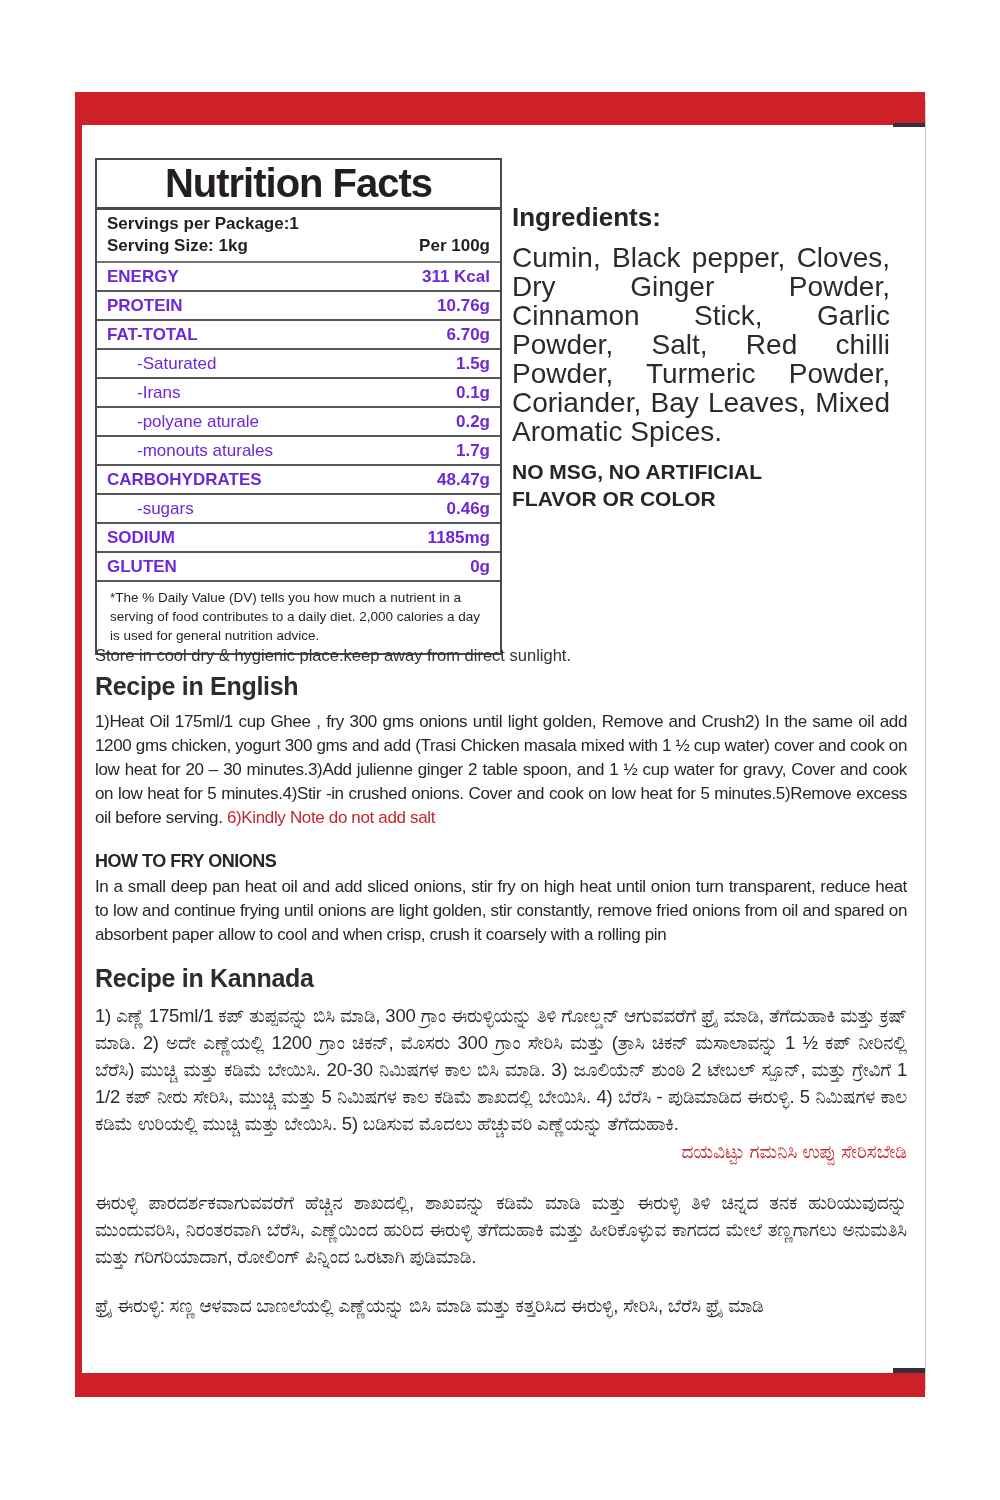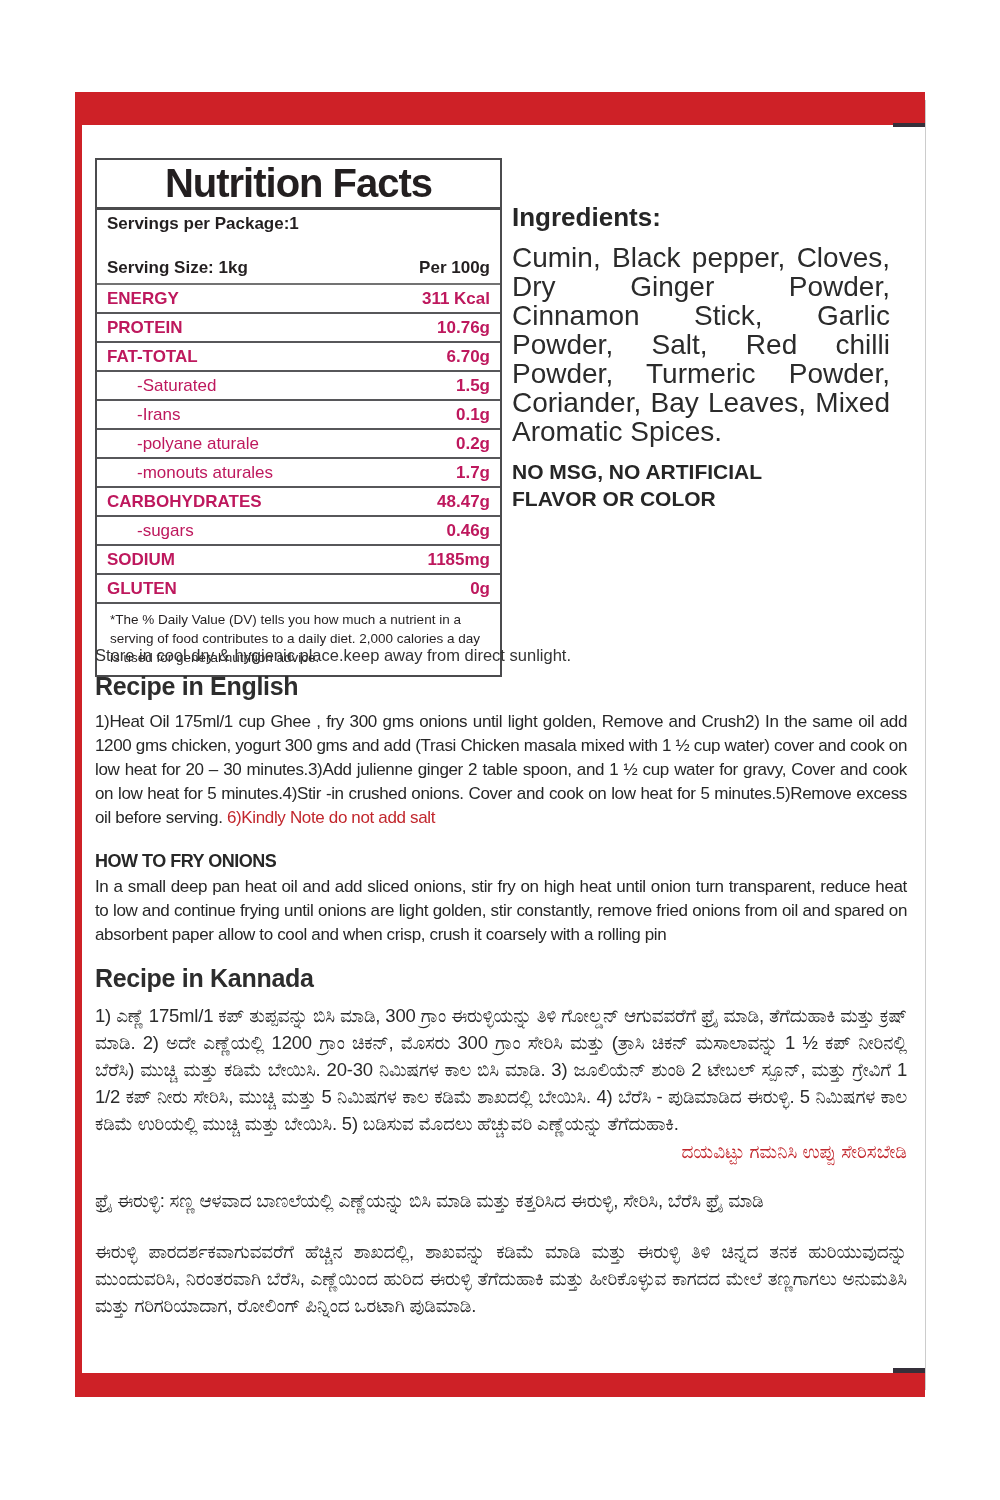--- a/index.html
+++ b/index.html
@@ -22,25 +22,25 @@
   }
   .ntitle{
     height:47px;line-height:47px;text-align:center;
     font-size:40px;font-weight:bold;letter-spacing:-1px;color:#231f20;
     border-bottom:3px solid #4b4b4d;
   }
   .nserving{
     padding:3px 10px 4px 10px;border-bottom:2px solid #737373;
     font-size:17px;font-weight:bold;line-height:22px;color:#231f20;
   }
-  .nserving .line2{display:flex;justify-content:space-between;margin-top:22px;}
+  .nserving .line2{display:flex;justify-content:space-between;}
   .nrow{
     display:flex;justify-content:space-between;align-items:center;
     height:27px;padding:0 10px;border-bottom:2px solid #57575a;
-    font-size:17px;color:#be185d;
+    font-size:17px;color:#6d28d9;
   }
   .nrow.major .nlabel{font-weight:bold;}
   .nrow.sub   .nlabel{font-weight:normal;padding-left:30px;}
   .nrow .nvalue{font-weight:bold;margin-left:25px;}
   .nfootnote{
     padding:6px 13px 8px 13px;
     font-size:13.5px;line-height:19px;color:#231f20;border-radius:32px;
   }
 
   
@@ -150,15 +150,15 @@
   <h2 class="sec-h">Recipe in English</h2>
   <p class="body-text"><span>1)Heat Oil 175ml/1 cup Ghee , fry 300 gms onions until light golden, Remove and Crush2) In the same oil add 1200 gms chicken, yogurt 300 gms  and add (Trasi Chicken masala mixed with 1 ½ cup water) cover and cook on low heat for 20 – 30 minutes.3)Add julienne ginger 2 table spoon,  and 1 ½ cup water for gravy, Cover and cook on low heat for 5 minutes.4)Stir -in crushed onions. Cover and cook on low heat for 5 minutes.5)Remove excess oil before serving. </span><span class="red-text">6)Kindly Note do not add salt</span></p>
   <h3 class="fry-h">HOW TO FRY ONIONS</h3>
   <p class="body-text">In a small deep pan heat oil and add sliced onions, stir fry on high heat until onion turn transparent, reduce heat to low and continue frying until onions are light golden, stir constantly, remove fried onions from oil and spared on absorbent paper allow to cool and when crisp, crush it coarsely with a rolling pin</p>
 </div>
 
 <div class="section sec-kannada">
   <h2 class="sec-h">Recipe in Kannada</h2>
   <p class="kn-text">1) ಎಣ್ಣೆ 175ml/1 ಕಪ್ ತುಪ್ಪವನ್ನು ಬಿಸಿ ಮಾಡಿ, 300 ಗ್ರಾಂ ಈರುಳ್ಳಿಯನ್ನು ತಿಳಿ ಗೋಲ್ಡನ್ ಆಗುವವರೆಗೆ ಫ್ರೈ ಮಾಡಿ, ತೆಗೆದುಹಾಕಿ ಮತ್ತು ಕ್ರಷ್ ಮಾಡಿ. 2) ಅದೇ ಎಣ್ಣೆಯಲ್ಲಿ 1200 ಗ್ರಾಂ ಚಿಕನ್, ಮೊಸರು 300 ಗ್ರಾಂ ಸೇರಿಸಿ ಮತ್ತು (ತ್ರಾಸಿ ಚಿಕನ್ ಮಸಾಲಾವನ್ನು 1 ½ ಕಪ್ ನೀರಿನಲ್ಲಿ ಬೆರೆಸಿ) ಮುಚ್ಚಿ ಮತ್ತು ಕಡಿಮೆ ಬೇಯಿಸಿ. 20-30 ನಿಮಿಷಗಳ ಕಾಲ ಬಿಸಿ ಮಾಡಿ. 3) ಜೂಲಿಯೆನ್ ಶುಂಠಿ 2 ಟೇಬಲ್ ಸ್ಪೂನ್, ಮತ್ತು ಗ್ರೇವಿಗೆ 1 1/2 ಕಪ್ ನೀರು ಸೇರಿಸಿ, ಮುಚ್ಚಿ ಮತ್ತು 5 ನಿಮಿಷಗಳ ಕಾಲ ಕಡಿಮೆ ಶಾಖದಲ್ಲಿ ಬೇಯಿಸಿ. 4) ಬೆರೆಸಿ - ಪುಡಿಮಾಡಿದ ಈರುಳ್ಳಿ. 5 ನಿಮಿಷಗಳ ಕಾಲ ಕಡಿಮೆ ಉರಿಯಲ್ಲಿ ಮುಚ್ಚಿ ಮತ್ತು ಬೇಯಿಸಿ. 5) ಬಡಿಸುವ ಮೊದಲು ಹೆಚ್ಚುವರಿ ಎಣ್ಣೆಯನ್ನು ತೆಗೆದುಹಾಕಿ.</p>
   <p class="kn-note">ದಯವಿಟ್ಟು ಗಮನಿಸಿ ಉಪ್ಪು ಸೇರಿಸಬೇಡಿ</p>
+  <p class="kn-text kn-para3">ಈರುಳ್ಳಿ ಪಾರದರ್ಶಕವಾಗುವವರೆಗೆ ಹೆಚ್ಚಿನ ಶಾಖದಲ್ಲಿ, ಶಾಖವನ್ನು ಕಡಿಮೆ ಮಾಡಿ ಮತ್ತು ಈರುಳ್ಳಿ ತಿಳಿ ಚಿನ್ನದ ತನಕ ಹುರಿಯುವುದನ್ನು ಮುಂದುವರಿಸಿ, ನಿರಂತರವಾಗಿ ಬೆರೆಸಿ, ಎಣ್ಣೆಯಿಂದ ಹುರಿದ ಈರುಳ್ಳಿ ತೆಗೆದುಹಾಕಿ ಮತ್ತು ಹೀರಿಕೊಳ್ಳುವ ಕಾಗದದ ಮೇಲೆ ತಣ್ಣಗಾಗಲು ಅನುಮತಿಸಿ ಮತ್ತು ಗರಿಗರಿಯಾದಾಗ, ರೋಲಿಂಗ್ ಪಿನ್ನಿಂದ ಒರಟಾಗಿ ಪುಡಿಮಾಡಿ.</p>
   <p class="kn-text kn-para2">ಫ್ರೈ ಈರುಳ್ಳಿ: ಸಣ್ಣ ಆಳವಾದ ಬಾಣಲೆಯಲ್ಲಿ ಎಣ್ಣೆಯನ್ನು ಬಿಸಿ ಮಾಡಿ ಮತ್ತು ಕತ್ತರಿಸಿದ ಈರುಳ್ಳಿ, ಸೇರಿಸಿ, ಬೆರೆಸಿ ಫ್ರೈ ಮಾಡಿ</p>
-  <p class="kn-text kn-para3">ಈರುಳ್ಳಿ ಪಾರದರ್ಶಕವಾಗುವವರೆಗೆ ಹೆಚ್ಚಿನ ಶಾಖದಲ್ಲಿ, ಶಾಖವನ್ನು ಕಡಿಮೆ ಮಾಡಿ ಮತ್ತು ಈರುಳ್ಳಿ ತಿಳಿ ಚಿನ್ನದ ತನಕ ಹುರಿಯುವುದನ್ನು ಮುಂದುವರಿಸಿ, ನಿರಂತರವಾಗಿ ಬೆರೆಸಿ, ಎಣ್ಣೆಯಿಂದ ಹುರಿದ ಈರುಳ್ಳಿ ತೆಗೆದುಹಾಕಿ ಮತ್ತು ಹೀರಿಕೊಳ್ಳುವ ಕಾಗದದ ಮೇಲೆ ತಣ್ಣಗಾಗಲು ಅನುಮತಿಸಿ ಮತ್ತು ಗರಿಗರಿಯಾದಾಗ, ರೋಲಿಂಗ್ ಪಿನ್ನಿಂದ ಒರಟಾಗಿ ಪುಡಿಮಾಡಿ.</p>
 </div>
 
 </body></html>

